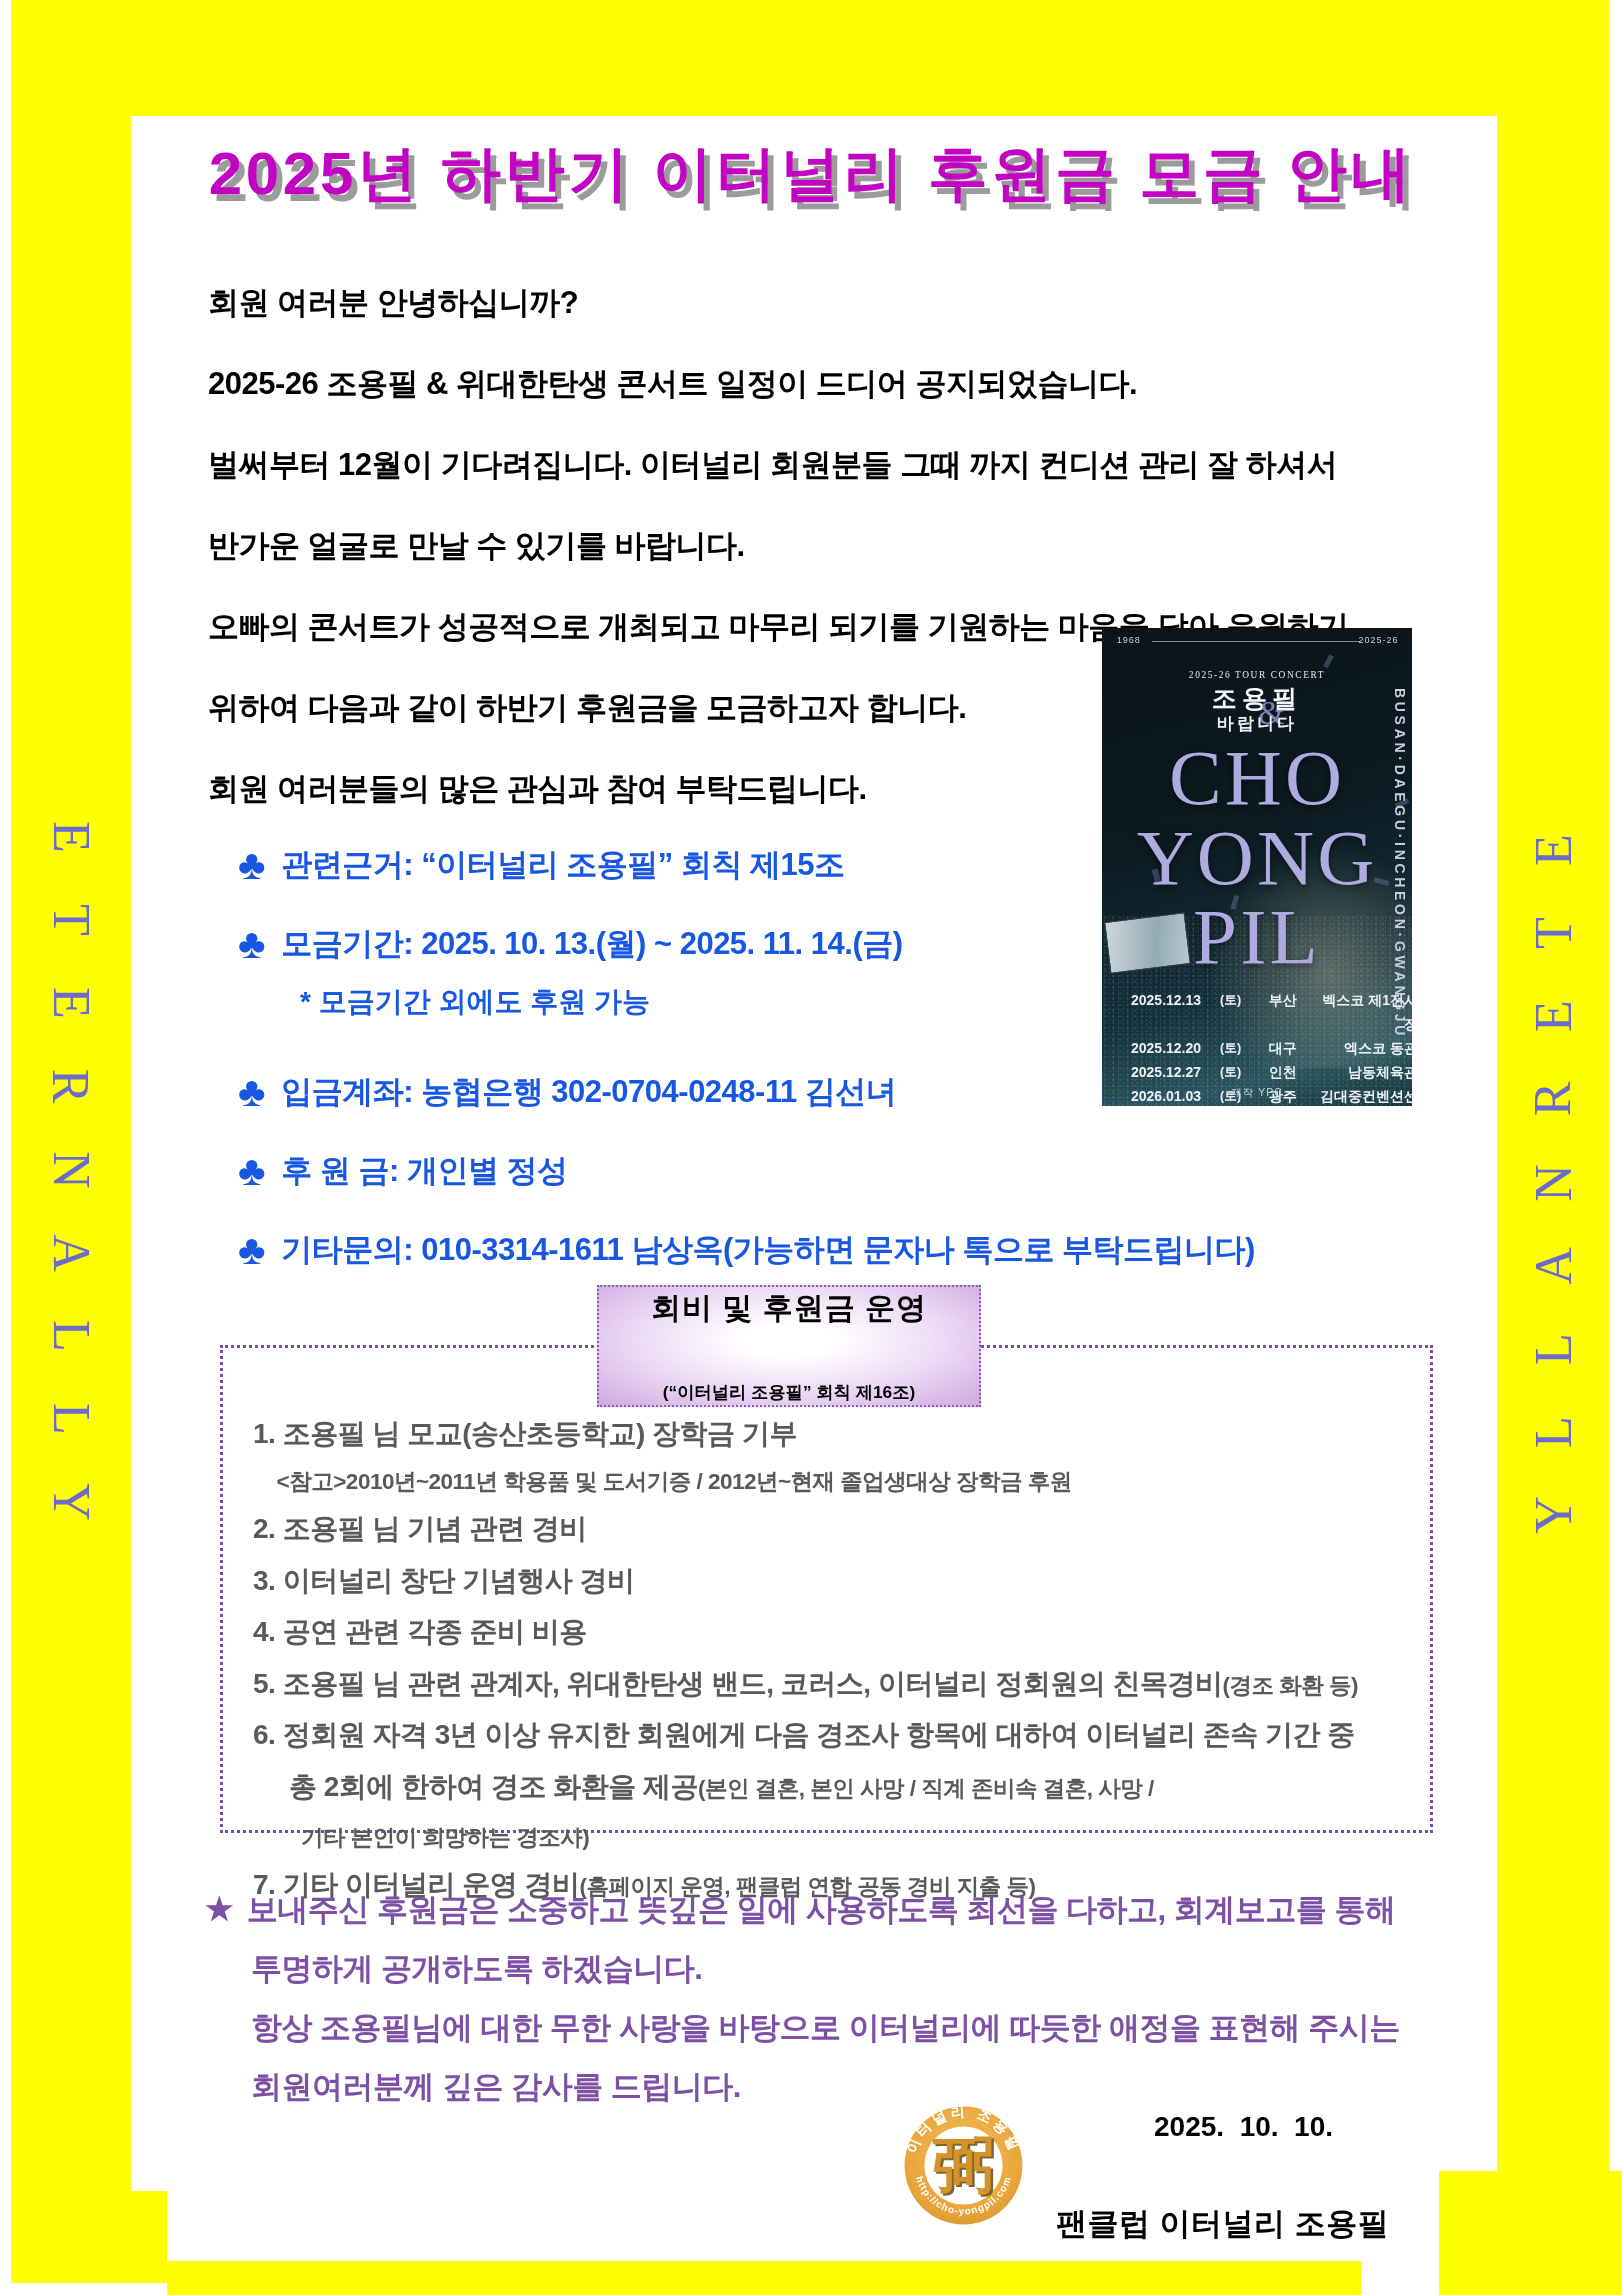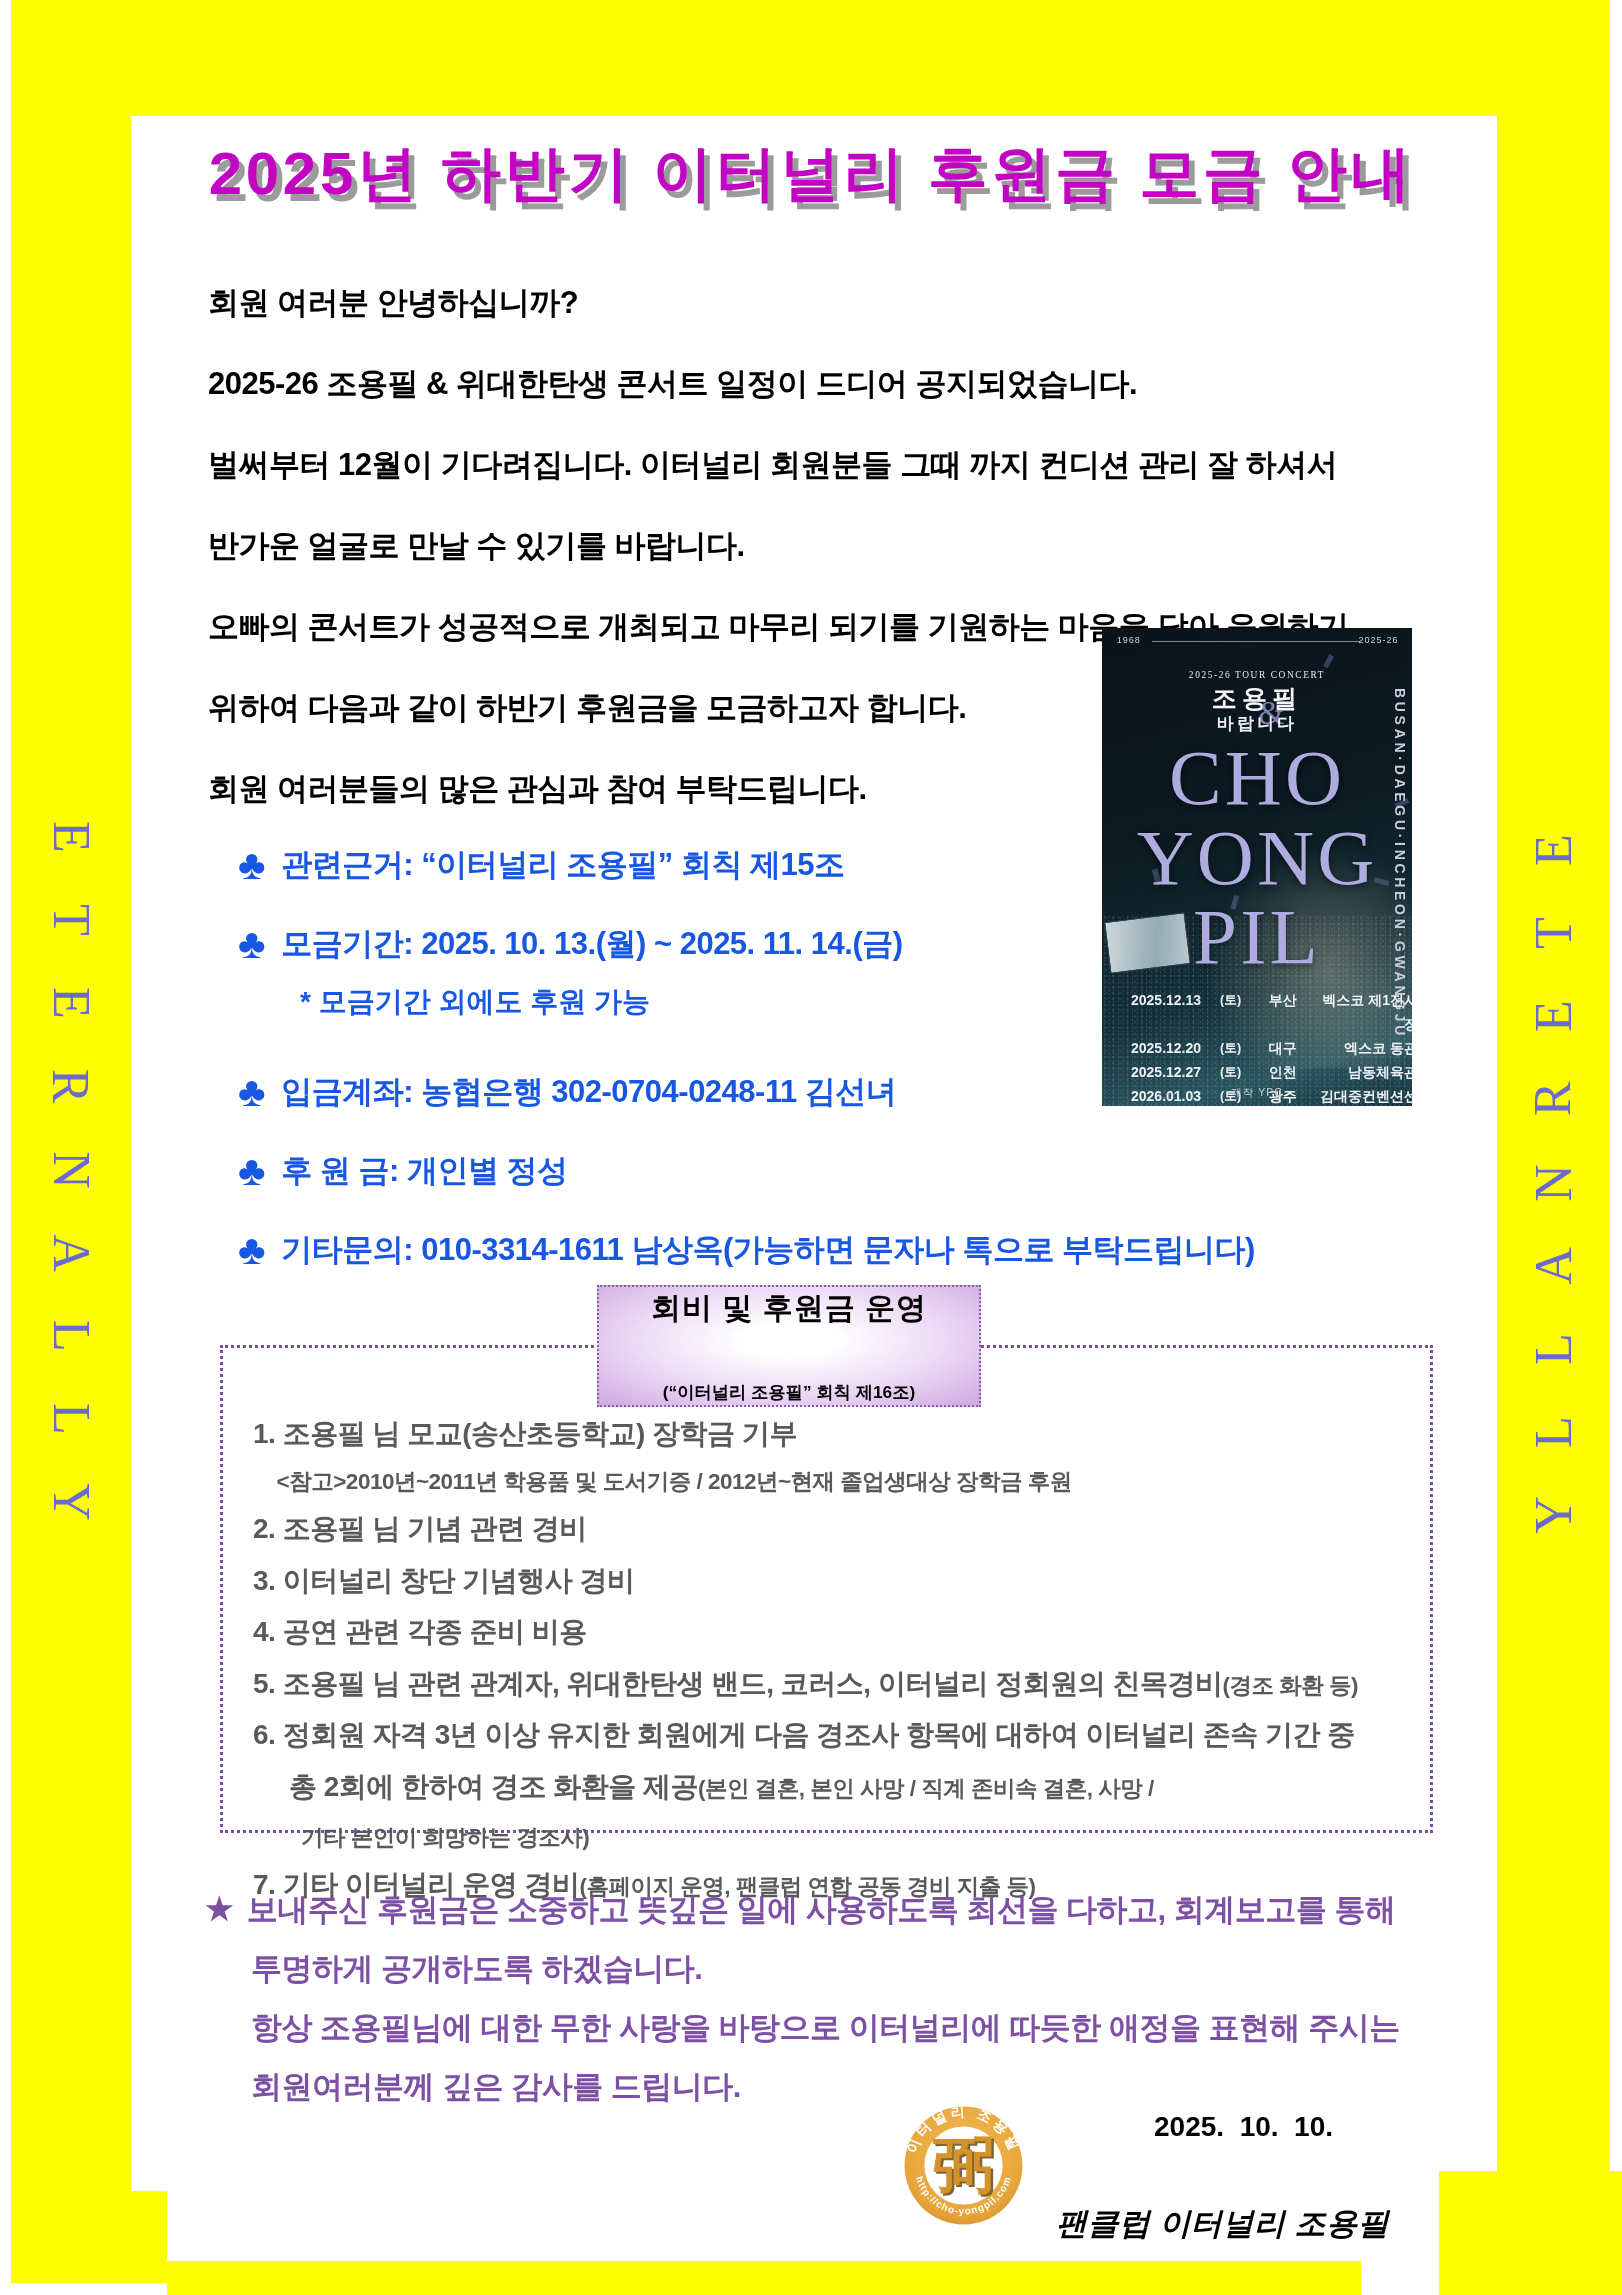--- a/index.html
+++ b/index.html
@@ -103,21 +103,21 @@
   .ind3{padding-left:48px;}
 
   
   #closing{left:205px;top:1880px;color:#7d50a6;font-weight:bold;}
   .cl-line{font-size:31px;line-height:59px;white-space:nowrap;letter-spacing:-0.5px;}
   .cl-ind{padding-left:46px;}
   .cl-star{margin-right:13.6px;font-size:32px;}
 
   
   #footer-date{left:1154px;top:2111px;font-size:28px;font-weight:bold;white-space:pre;}
-  #footer-club{left:1056px;top:2203px;font-size:31px;font-weight:bold;letter-spacing:0.5px;font-style:italic;}
+  #footer-club{left:1056px;top:2203px;font-size:31px;font-weight:bold;letter-spacing:0.5px;}
   #logo{left:903px;top:2105px;width:121px;height:121px;}
 </style>
 </head>
 <body>
 
 <div id="page">
 
   <div class="abs yellow" id="band-top"></div>
   <div class="abs yellow" id="band-left"></div>
   <div class="abs yellow" id="band-left-widen"></div>

